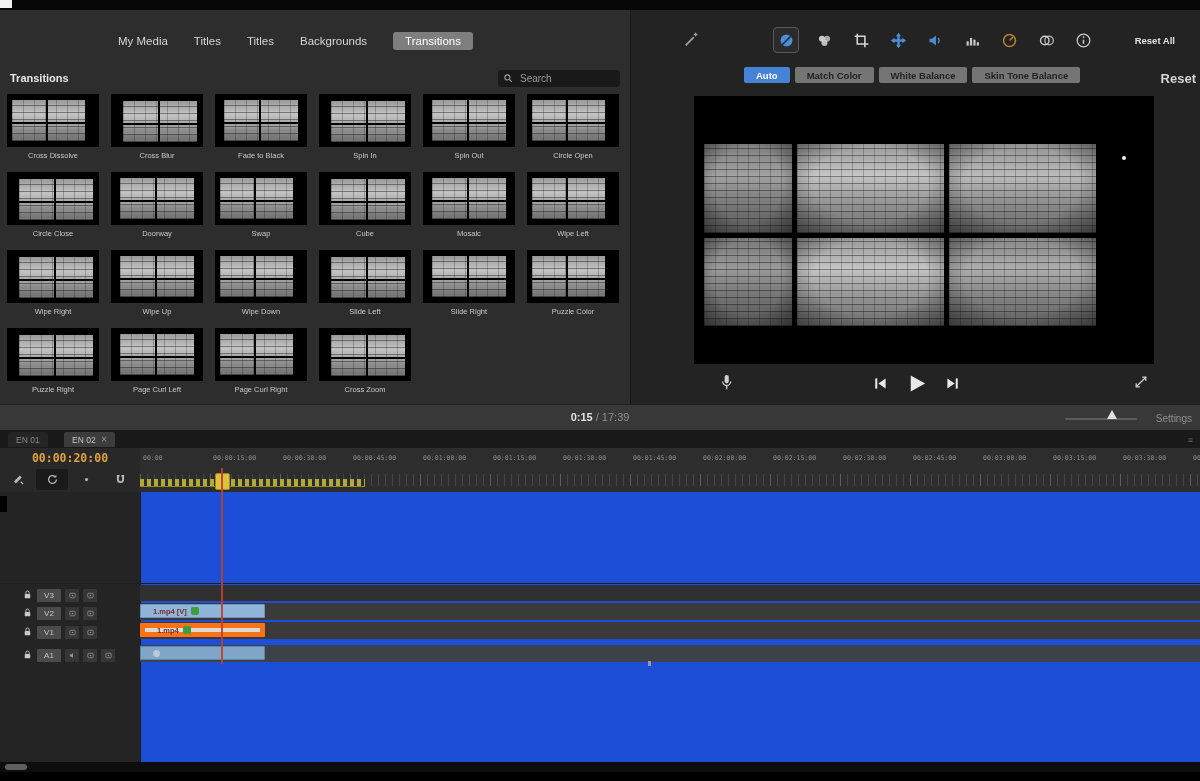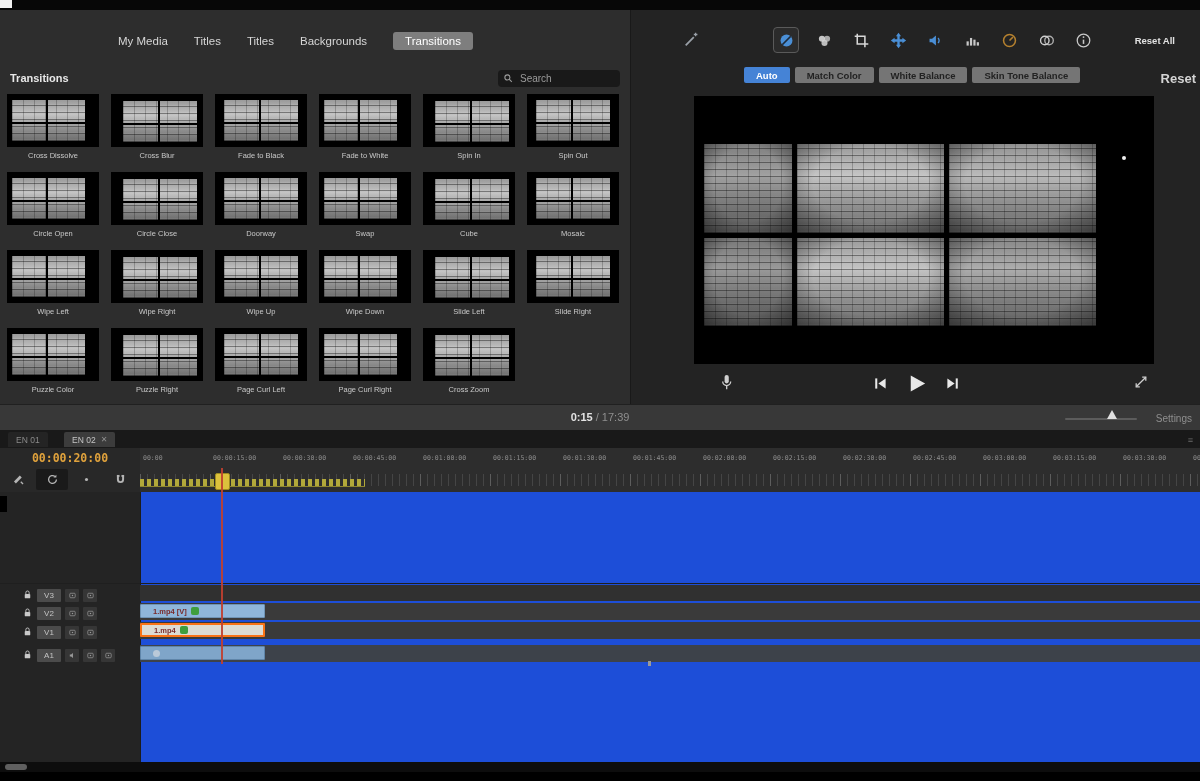--- a/index.html
+++ b/index.html
@@ -117,21 +117,21 @@
   .ttoggle{width:14px;height:13px;background:#363636;border-radius:1px;display:flex;align-items:center;justify-content:center;}
   .tstrip{position:absolute;left:140px;right:0;top:0;bottom:0;}
   .strip-dark{background:#303030;}
   .strip-mid{background:#3a3a3a;}
   .strip-audio{background:#3d424a;}
   .clip{position:absolute;left:0;top:1px;width:125px;height:14px;border-radius:1px;
         display:flex;align-items:center;gap:4px;padding:0 12px;box-sizing:border-box;}
   .clip-label{font-size:7.5px;font-weight:bold;color:#7a2a2a;white-space:nowrap;}
   .clip-badge{width:8px;height:8px;background:var(--badge-green,#3e9e3e);border-radius:2px;}
   .clip-v2{background:var(--clip-blue,#8fb6da);border:1px solid #6f94b5;}
-  .clip-v1{background:var(--clip-light,#dcdcd4);border:2px solid #f97316;}
+  .clip-v1{background:var(--clip-light,#dcdcd4);border:5px solid #f97316;}
   .clip-a1{background:var(--clip-audio,#7fa5c9);border:1px solid #5f85a9;}
   .clip-a1 .audio-dot{width:7px;height:7px;border-radius:50%;background:#cdd5dd;opacity:.75;}
 
   #playhead{left:221px;top:468px;width:2px;height:196px;background:var(--playhead-red,#bf4030);opacity:.92;}
   #tl-mark-dot{left:648px;top:661px;width:3px;height:5px;background:#9a9a9a;}
 
   #hscrollbar{left:0;top:762px;width:1200px;height:10px;background:#0d0d0d;}
   #hscroll-handle{left:5px;top:764px;width:22px;height:6px;background:#5f5f5f;border-radius:3px;}
   #bottom-black{left:0;top:772px;width:1200px;height:9px;background:#000;}
   #left-notch{left:0;top:496px;width:7px;height:16px;background:#000;}
@@ -173,26 +173,20 @@
           <div class="thumb v1">
             <div class="bricks bricks-mini"></div>
           </div>
           <div class="tlabel">Cross Blur</div>
         </div>
         <div class="tcell">
           <div class="thumb v2">
             <div class="bricks bricks-mini"></div>
           </div>
           <div class="tlabel">Fade to Black</div>
-        </div>
-        <div class="tcell">
-          <div class="thumb v0">
-            <div class="bricks bricks-mini"></div>
-          </div>
-          <div class="tlabel">Fade to White</div>
         </div>
         <div class="tcell">
           <div class="thumb v1">
             <div class="bricks bricks-mini"></div>
           </div>
           <div class="tlabel">Spin In</div>
         </div>
         <div class="tcell">
           <div class="thumb v2">
             <div class="bricks bricks-mini"></div>

